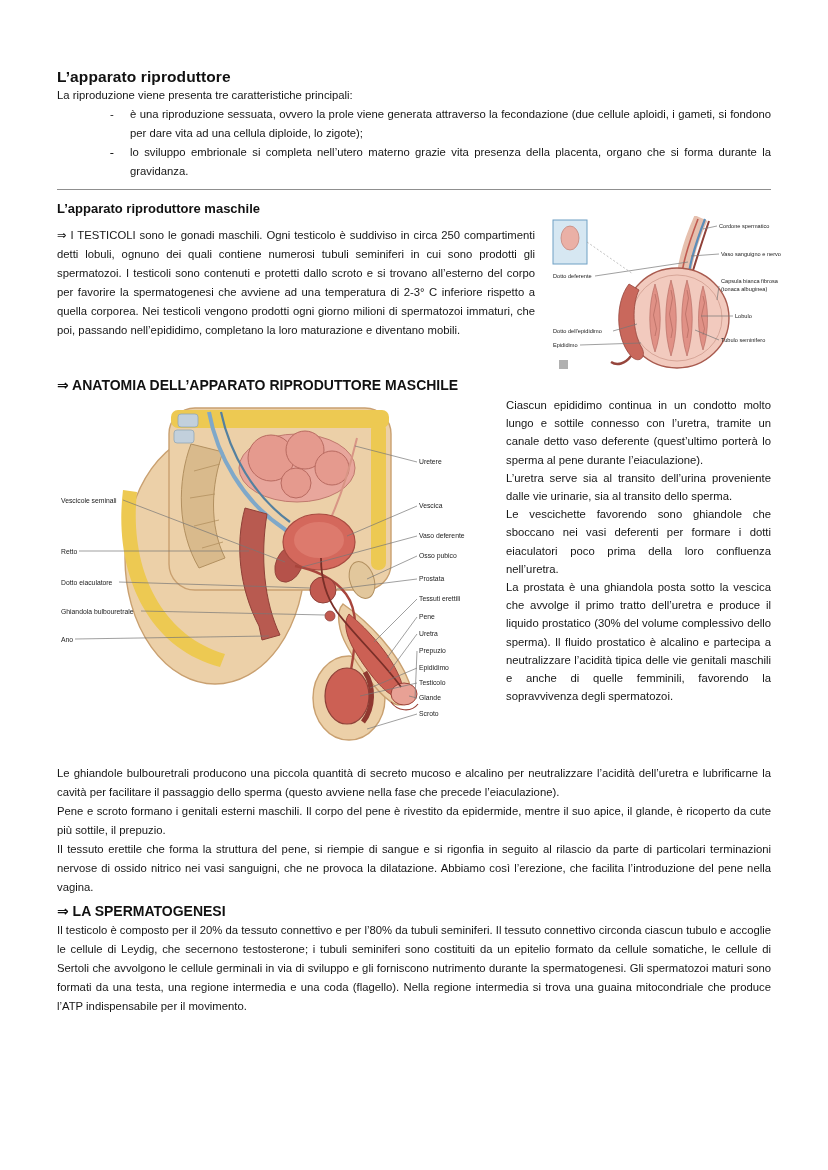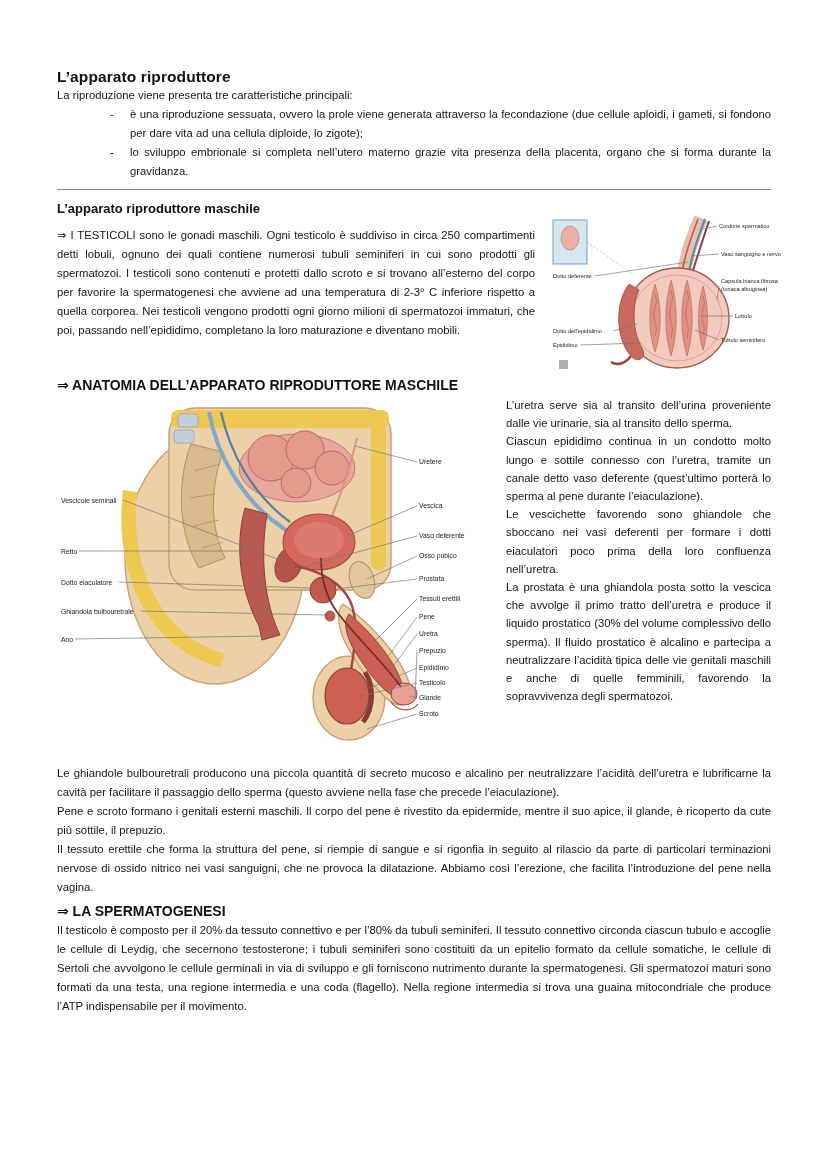--- a/index.html
+++ b/index.html
@@ -181,22 +181,22 @@
           <text class="fl" x="362" y="240">Uretra</text>
           <text class="fl" x="362" y="257">Prepuzio</text>
           <text class="fl" x="362" y="274">Epididimo</text>
           <text class="fl" x="362" y="289">Testicolo</text>
           <text class="fl" x="362" y="304">Glande</text>
           <text class="fl" x="362" y="320">Scroto</text>
         </g>
       </svg>
     </figure>
     <div class="right-col">
+      <p><span>Ciascun </span><span class="b">epididimo</span><span> continua in un condotto molto lungo e sottile connesso con l’uretra, tramite un canale detto </span><span class="b">vaso deferente</span><span> (quest’ultimo porterà lo sperma al pene durante l’eiaculazione).</span></p>
       <p><span>L’</span><span class="b">uretra</span><span> serve sia al transito dell’urina proveniente dalle vie urinarie, sia al transito dello sperma.</span></p>
-      <p><span>Ciascun </span><span class="b">epididimo</span><span> continua in un condotto molto lungo e sottile connesso con l’uretra, tramite un canale detto </span><span class="b">vaso deferente</span><span> (quest’ultimo porterà lo sperma al pene durante l’eiaculazione).</span></p>
       <p><span>Le </span><span class="b">vescichette favorendo</span><span> sono ghiandole che sboccano nei vasi deferenti per formare i </span><span class="b">dotti eiaculatori</span><span> poco prima della loro confluenza nell’uretra.</span></p>
       <p><span>La </span><span class="b">prostata</span><span> è una ghiandola posta sotto la vescica che avvolge il primo tratto dell’uretra e produce il liquido prostatico (30% del volume complessivo dello sperma). Il fluido prostatico è alcalino e partecipa a neutralizzare l’acidità tipica delle vie genitali maschili e anche di quelle femminili, favorendo la sopravvivenza degli spermatozoi.</span></p>
     </div>
   </div>
 
   <div class="full">
     <p><span>Le </span><span class="b">ghiandole bulbouretrali</span><span> producono una piccola quantità di secreto mucoso e alcalino per neutralizzare l’acidità dell’uretra e lubrificarne la cavità per facilitare il passaggio dello sperma (questo avviene nella fase che precede l’eiaculazione).</span></p>
     <p><span class="b">Pene</span><span> e </span><span class="b">scroto</span><span> formano i genitali esterni maschili. Il corpo del pene è rivestito da epidermide, mentre il suo apice, il </span><span class="b">glande</span><span>, è ricoperto da cute più sottile, il </span><span class="b">prepuzio</span><span>.</span></p>
     <p><span>Il </span><span class="b">tessuto erettile</span><span> che forma la struttura del pene, si riempie di sangue e si rigonfia in seguito al rilascio da parte di particolari terminazioni nervose di ossido nitrico nei vasi sanguigni, che ne provoca la dilatazione. Abbiamo così l’erezione, che facilita l’introduzione del pene nella vagina.</span></p>
   </div>

